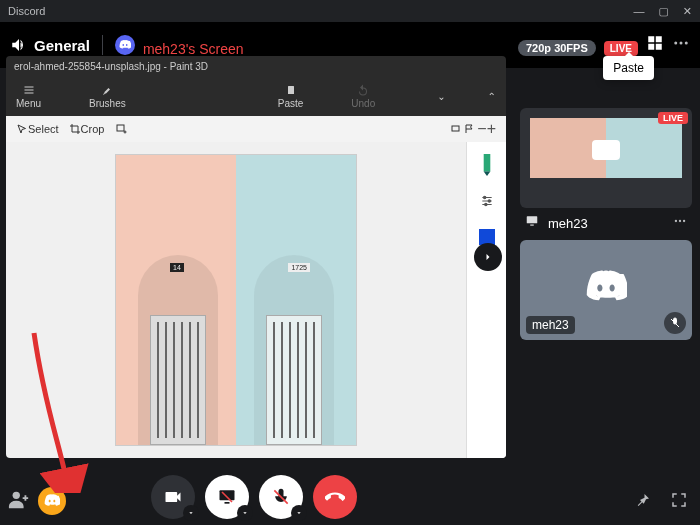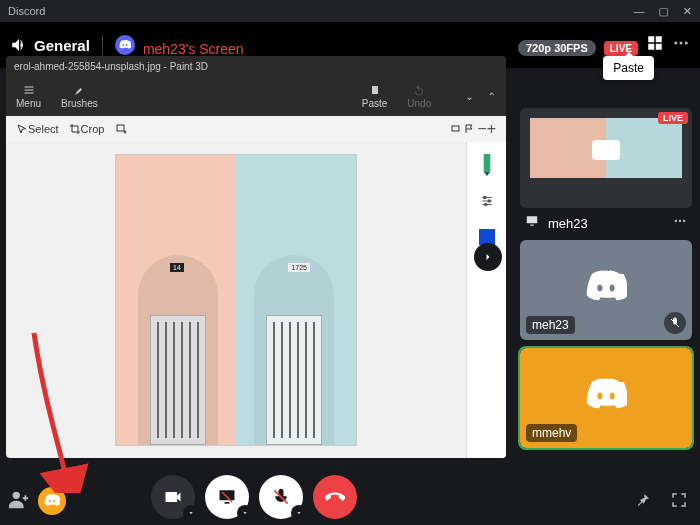--- a/index.html
+++ b/index.html
@@ -57,21 +57,21 @@
     position:absolute; left:6px; top:4px; width:500px; height:402px;
     background:#000; border-radius:4px; overflow:hidden;
   }
   
   .p3d-title {
     height:20px; background:#2b2b2b; color:#ccc; font-size:10px;
     display:flex; align-items:center; padding:0 8px;
   }
   .p3d-ribbon {
     height:40px; background:#2b2b2b; display:flex; align-items:center;
-    padding:0 10px; color:#ccc; font-size:10px;
+    padding:0 10px; color:#ccc; font-size:10px;gap:28px;
   }
   .rb-item { display:flex; flex-direction:column; align-items:center; margin-right:20px; gap:2px;}
   .rb-spacer { flex:1;}
   .p3d-tools {
     height:26px; background:#f3f3f3; display:flex; align-items:center;
     padding:0 10px; color:#333; font-size:11px;
   }
   .tool-ic { display:inline-flex;}
   .p3d-canvas {
     position:absolute; top:86px; left:0; right:0; bottom:0;
@@ -375,28 +375,20 @@
             <path d="M20 4c-3-2-6-2-6-2l-.3.4A9 9 0 0 0 12 2a9 9 0 0 0-1.7.4L10 2s-3 0-6 2c0 0-3 5-3 12 0 0 2 3 7 3l1-2c-2 0-3-1-3-1l1 .5c2 1 4 1 6 1s4 0 6-1l1-.5s-1 1-3 1l1 2c5 0 7-3 7-3 0-7-3-12-3-12zM8.5 14C7.7 14 7 13 7 12s.7-2 1.5-2 1.5 1 1.5 2-.7 2-1.5 2zm7 0c-.8 0-1.5-1-1.5-2s.7-2 1.5-2 1.5 1 1.5 2-.7 2-1.5 2z"></path>
           </svg>
       </span>
       <span class="label">meh23</span>
       <span class="mute-ic">
         <svg width="12" height="12" viewBox="0 0 24 24" fill="#fff">
             <path d="M12 2a3 3 0 0 0-3 3v6a3 3 0 0 0 6 0V5a3 3 0 0 0-3-3zM4 4l16 16" stroke="#fff" stroke-width="2"></path>
           </svg>
       </span>
     </div>
-    <div class="tile user orange" style="outline:2px solid #3ba55d">
-      <span class="center-ic">
-        <svg width="42" height="42" viewBox="0 0 24 24" fill="#fff">
-            <path d="M20 4c-3-2-6-2-6-2l-.3.4A9 9 0 0 0 12 2a9 9 0 0 0-1.7.4L10 2s-3 0-6 2c0 0-3 5-3 12 0 0 2 3 7 3l1-2c-2 0-3-1-3-1l1 .5c2 1 4 1 6 1s4 0 6-1l1-.5s-1 1-3 1l1 2c5 0 7-3 7-3 0-7-3-12-3-12zM8.5 14C7.7 14 7 13 7 12s.7-2 1.5-2 1.5 1 1.5 2-.7 2-1.5 2zm7 0c-.8 0-1.5-1-1.5-2s.7-2 1.5-2 1.5 1 1.5 2-.7 2-1.5 2z"></path>
-          </svg>
-      </span>
-      <span class="label">mmehv</span>
-    </div>
   </div>
 
   <div class="bottom-left">
     <span class="adduser-ic">
       <svg width="22" height="22" viewBox="0 0 24 24" fill="#b9bbbe">
           <circle cx="9" cy="8" r="4"></circle>
           <path d="M2 20c0-3 3-5 7-5s7 2 7 5v1H2zM19 8v6M16 11h6" stroke="#b9bbbe" stroke-width="2"></path>
         </svg>
     </span>
     <span class="self-avatar">

